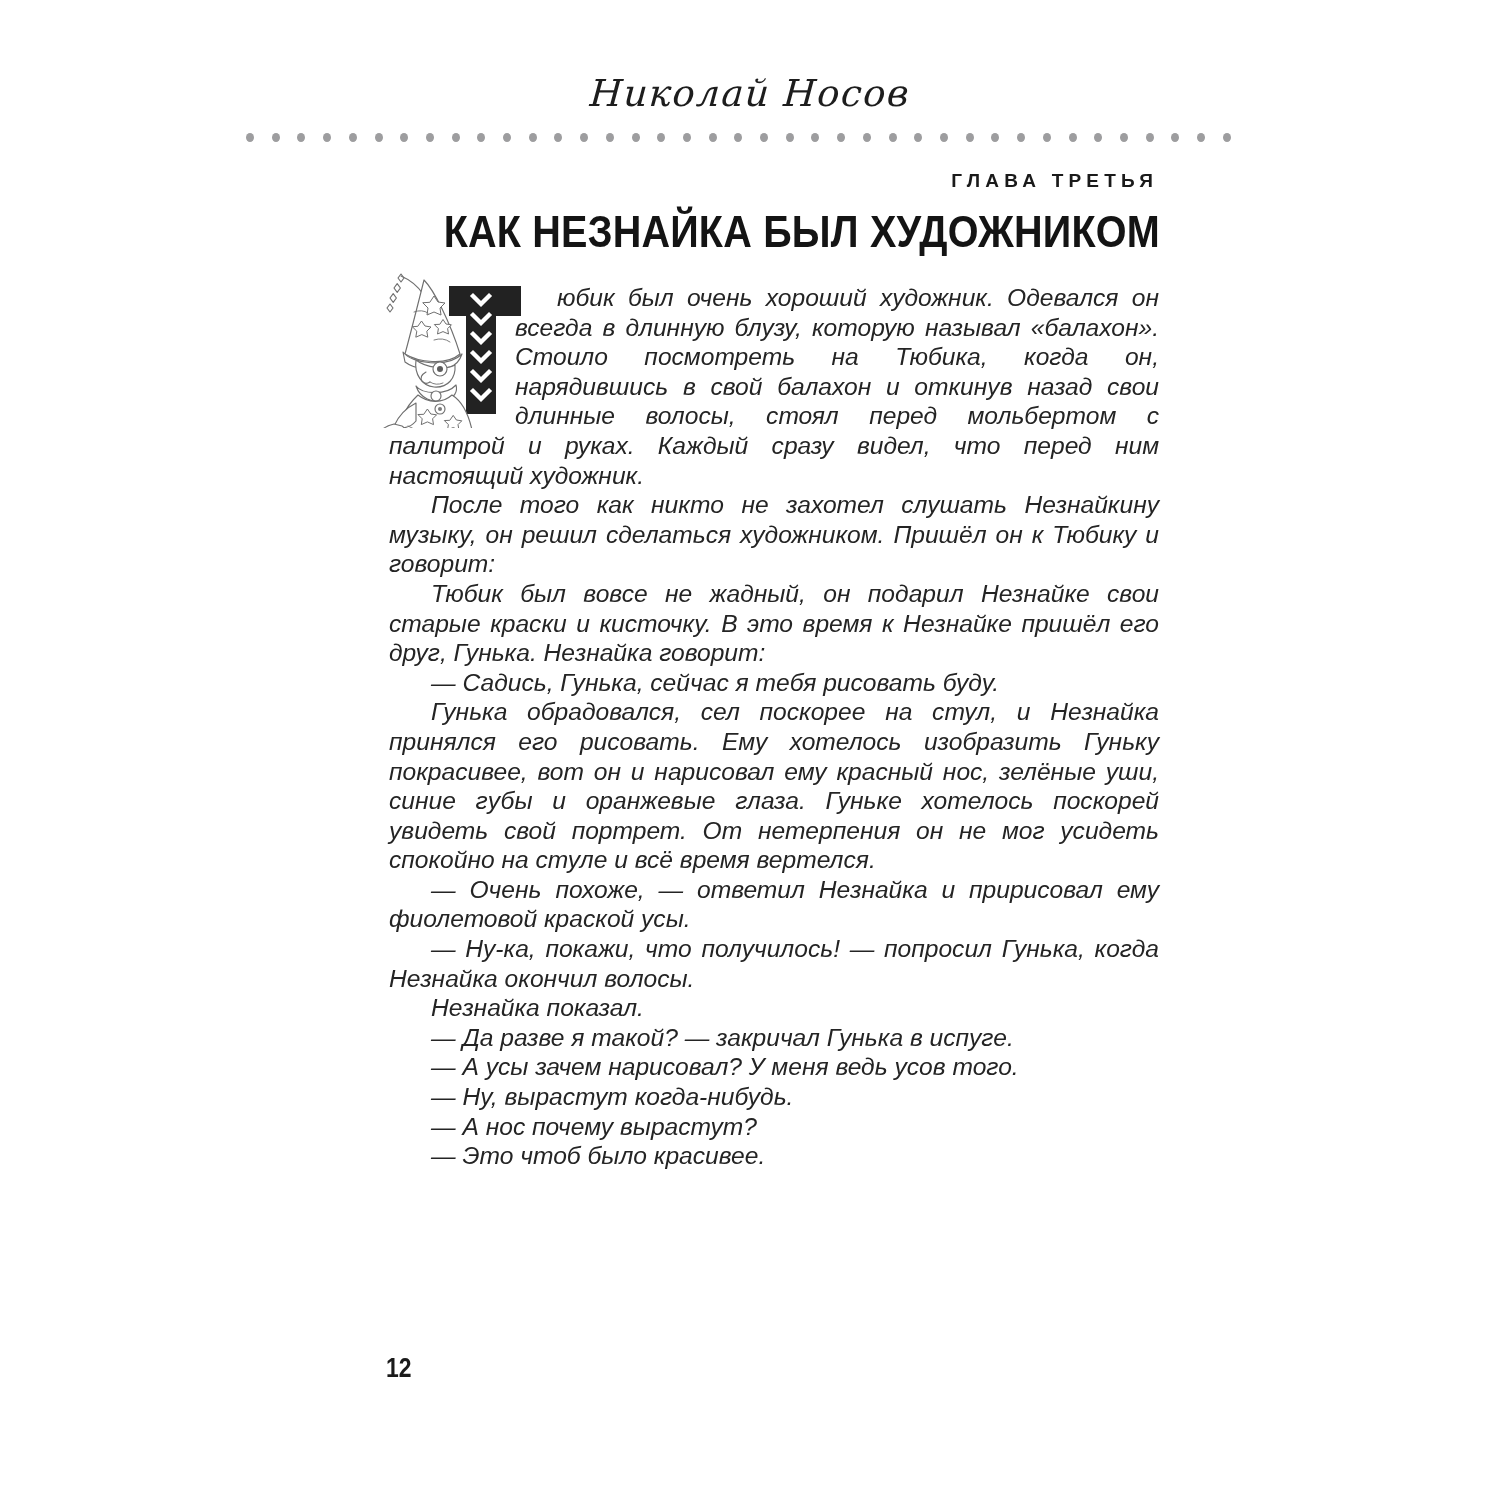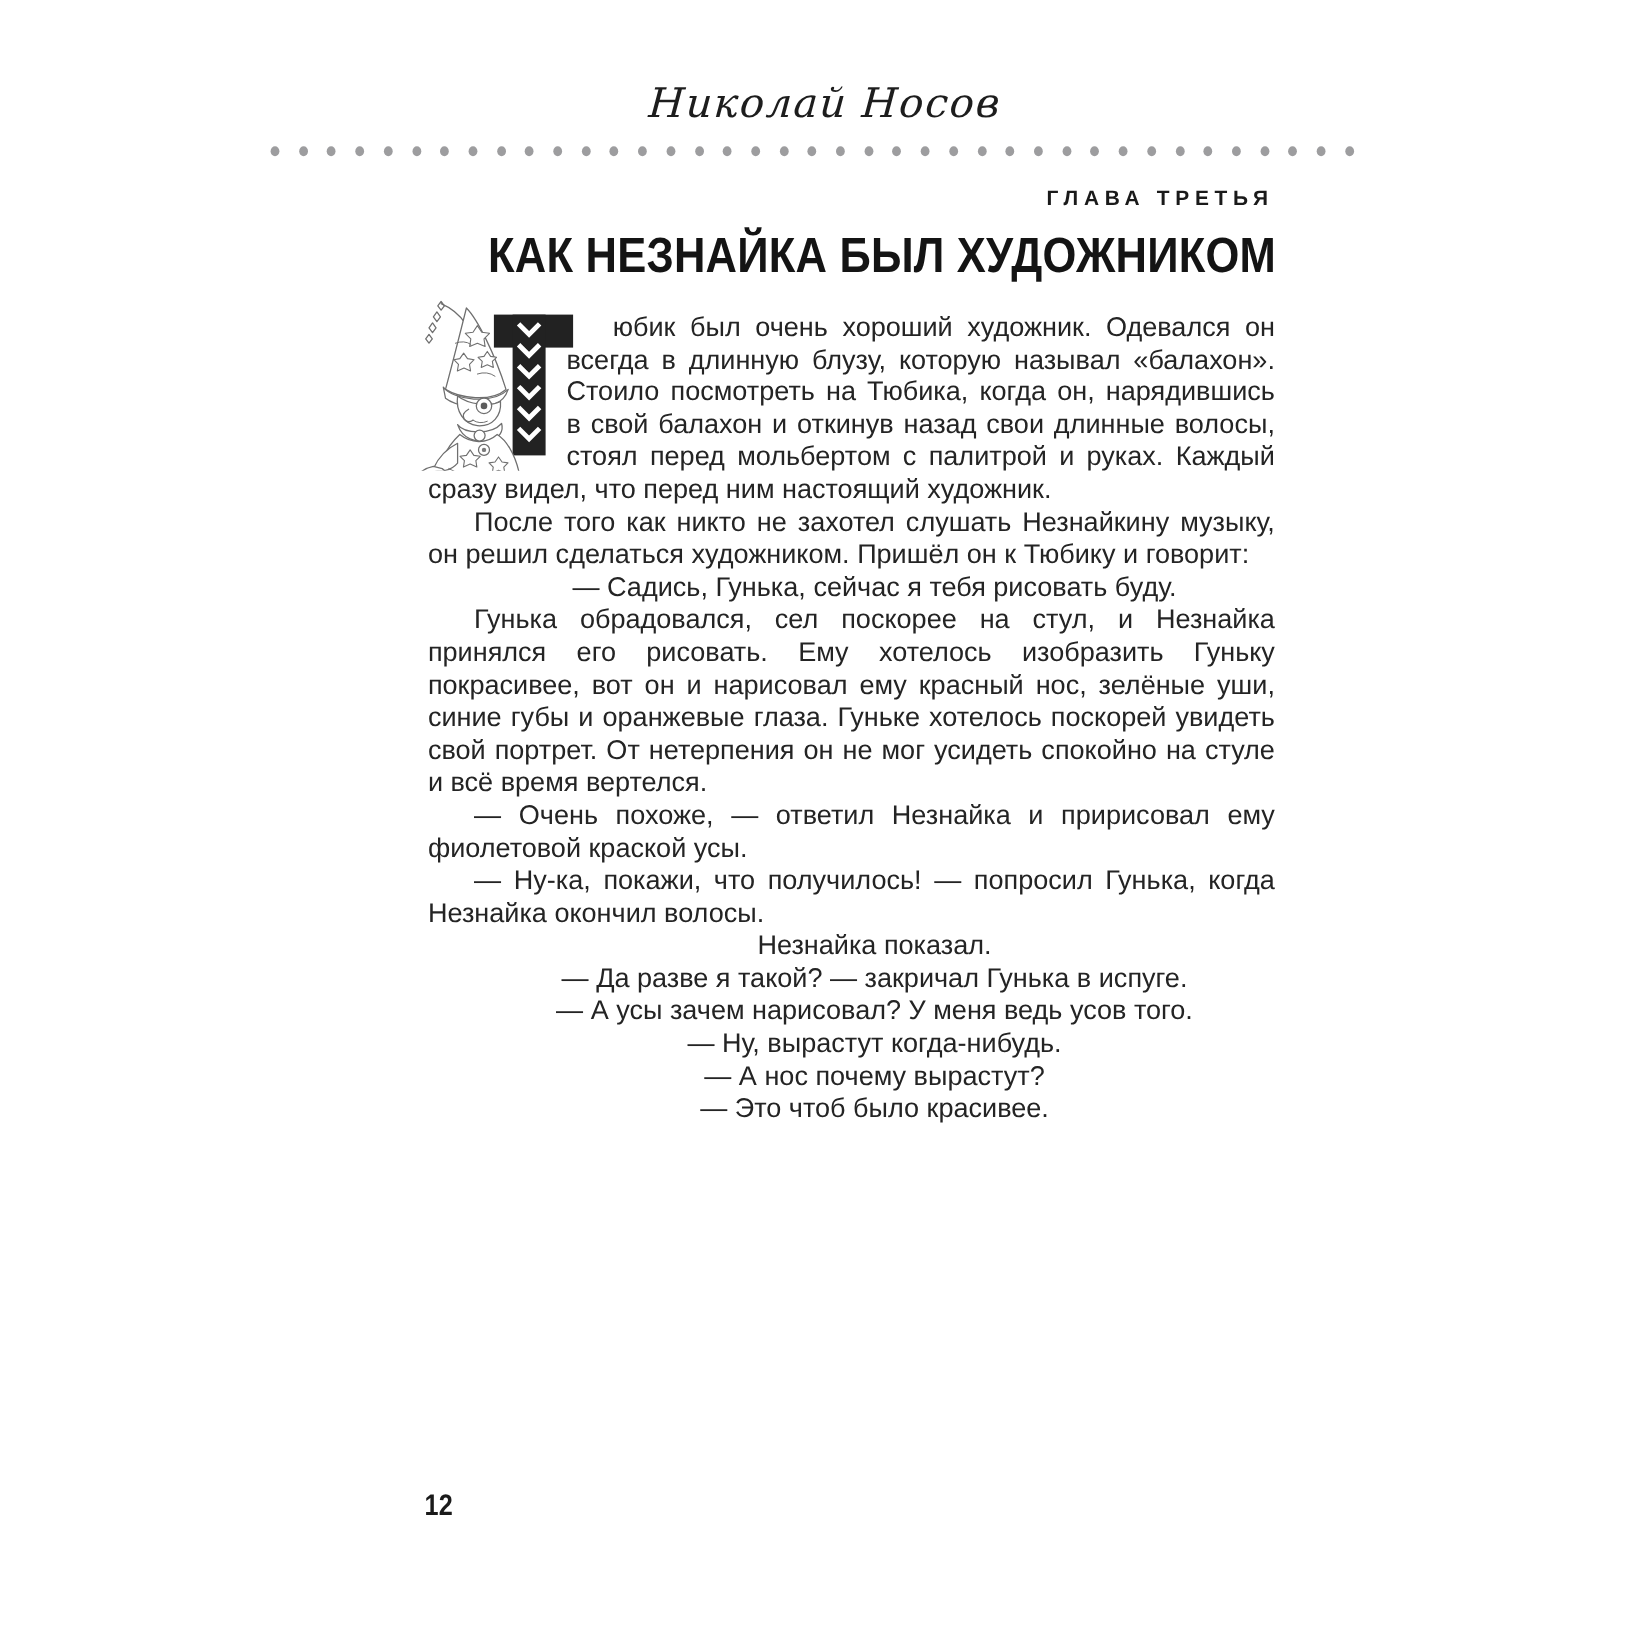--- a/index.html
+++ b/index.html
@@ -93,23 +93,24 @@
     width: 770px;
   }
   .column p {
     margin: 0;
     font-size: 24.6px;
     line-height: 29.6px;
     color: #242424;
     text-align: justify;
     text-justify: inter-word;
     hyphens: manual;
+    font-style: italic;
   }
   .column p.indent { text-indent: 42px; }
-  .column p.dlg    { text-indent: 42px; text-align: center; }
+  .column p.dlg    { text-indent: 42px; text-align: left; }
 
   
   .dropcap-wrap {
     position: absolute;
     left: 0;
     top: 0;
     width: 132px;
     height: 146px;
     pointer-events: none;
   }
@@ -261,20 +262,21 @@
 
             <path d="M36 158 q10 6 24 6" fill="none" stroke-width="0.9"></path>
             <path d="M40 166 q16 6 34 2" fill="none" stroke-width="0.9"></path>
           </g>
         </svg>
       </div>
     </div>
 
     <p class="indent">юбик был очень хороший художник. Одевался он всегда в длинную блузу, которую называл «балахон». Стоило посмотреть на Тюбика, когда он, нарядившись в свой балахон и откинув назад свои длинные волосы, стоял перед мольбертом с палитрой и руках. Каждый сразу видел, что перед ним настоящий художник.</p>
     <p class="indent">После того как никто не захотел слушать Незнайкину музыку, он решил сделаться художником. Пришёл он к Тюбику и говорит:</p>
+    <p class="indent">Тюбик был вовсе не жадный, он подарил Незнайке свои старые краски и кисточку. В это время к Незнайке пришёл его друг, Гунька. Незнайка говорит:</p>
     <p class="dlg">— Садись, Гунька, сейчас я тебя рисовать буду.</p>
     <p class="indent">Гунька обрадовался, сел поскорее на стул, и Незнайка принялся его рисовать. Ему хотелось изобразить Гуньку покрасивее, вот он и нарисовал ему красный нос, зелёные уши, синие губы и оранжевые глаза. Гуньке хотелось поскорей увидеть свой портрет. От нетерпения он не мог усидеть спокойно на стуле и всё время вертелся.</p>
     <p class="indent">— Очень похоже, — ответил Незнайка и пририсовал ему фиолетовой краской усы.</p>
     <p class="indent">— Ну-ка, покажи, что получилось! — попросил Гунька, когда Незнайка окончил волосы.</p>
     <p class="dlg">Незнайка показал.</p>
     <p class="dlg">— Да разве я такой? — закричал Гунька в испуге.</p>
     <p class="dlg">— А усы зачем нарисовал? У меня ведь усов того.</p>
     <p class="dlg">— Ну, вырастут когда-нибудь.</p>
     <p class="dlg">— А нос почему вырастут?</p>
     <p class="dlg">— Это чтоб было красивее.</p>

